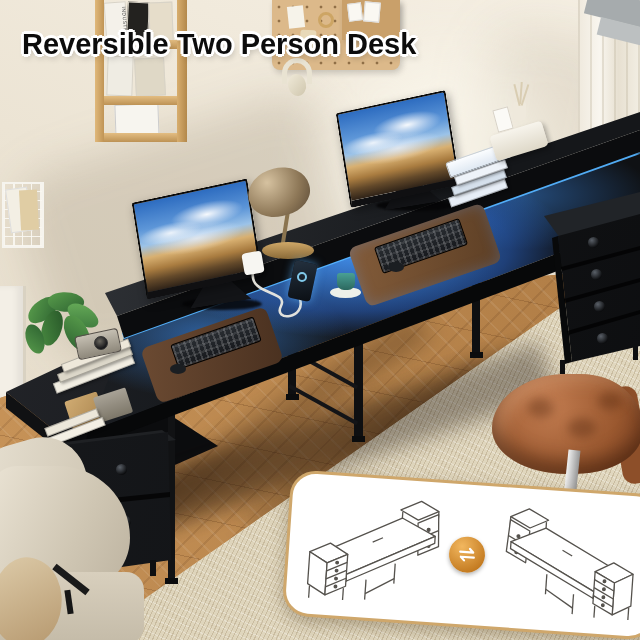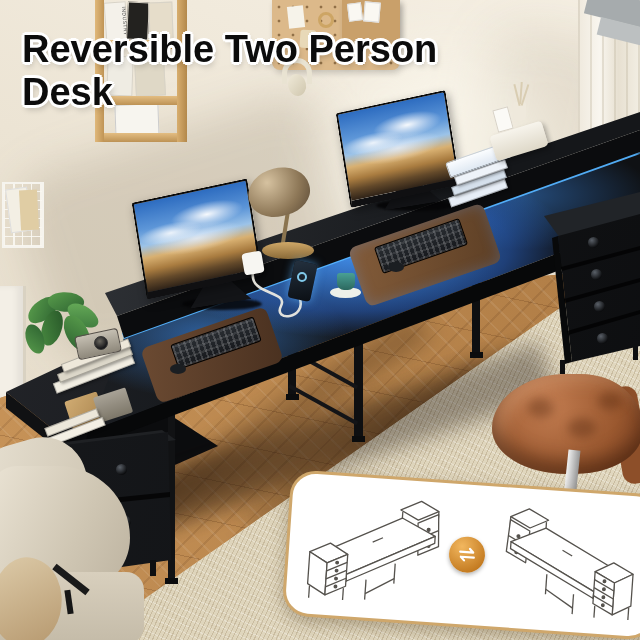--- a/index.html
+++ b/index.html
@@ -73,21 +73,21 @@
   .hp-cup{left:288px;top:74px;width:18px;height:22px;border-radius:50%;
     background:linear-gradient(140deg,#f0ead9,#cfc6ad);transform:rotate(-12deg);}
   .basket{left:2px;top:182px;width:42px;height:66px;
     border:2px solid #f6f4ee;
     background-image:repeating-linear-gradient(0deg,rgba(250,248,242,.9) 0 1.5px,transparent 1.5px 9px),
       repeating-linear-gradient(90deg,rgba(250,248,242,.9) 0 1.5px,transparent 1.5px 9px);}
   .basket-paper1{left:8px;top:188px;width:22px;height:44px;background:#f3efe4;transform:rotate(-8deg);border:1px solid #ddd;}
   .basket-paper2{left:20px;top:190px;width:18px;height:40px;background:#e0cda4;transform:rotate(-3deg);}
 
   
-  .title{left:22px;top:28px;width:480px;font-size:38px;font-weight:800;color:#0c0c0c;letter-spacing:0;
+  .title{left:22px;top:28px;width:480px;font-size:29px;font-weight:800;color:#0c0c0c;letter-spacing:0;
     text-shadow:-2px -2px 0 #fff,2px -2px 0 #fff,-2px 2px 0 #fff,2px 2px 0 #fff,
       0 -3px 0 #fff,0 3px 0 #fff,-3px 0 0 #fff,3px 0 0 #fff,2px 4px 6px rgba(0,0,0,.25);}
 
   
   .slab{inset:0;}
   .shelf-top{clip-path:polygon(105px 293px,640px 112px,640px 130px,117px 316px);
     background:linear-gradient(100deg,#36393e,#15171a 70%);}
   .shelf-front{clip-path:polygon(117px 316px,640px 130px,640px 152px,124px 338px);background:#0b0c0e;}
   .led{clip-path:polygon(122px 333px,640px 147px,640px 154px,124px 339px);background:#55b4ff;
     filter:blur(2.5px);opacity:.95;}

